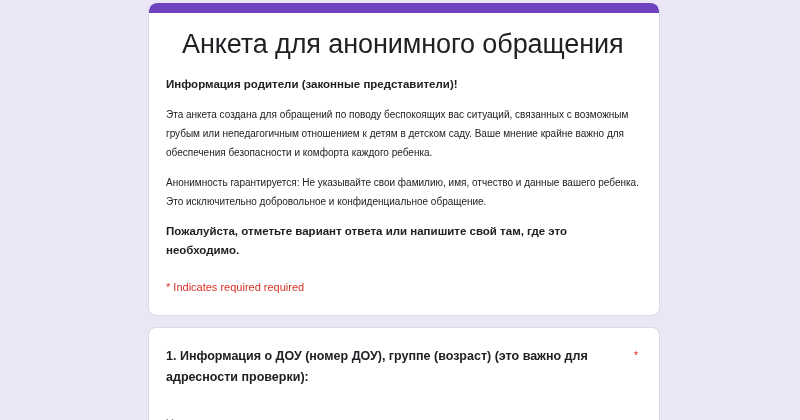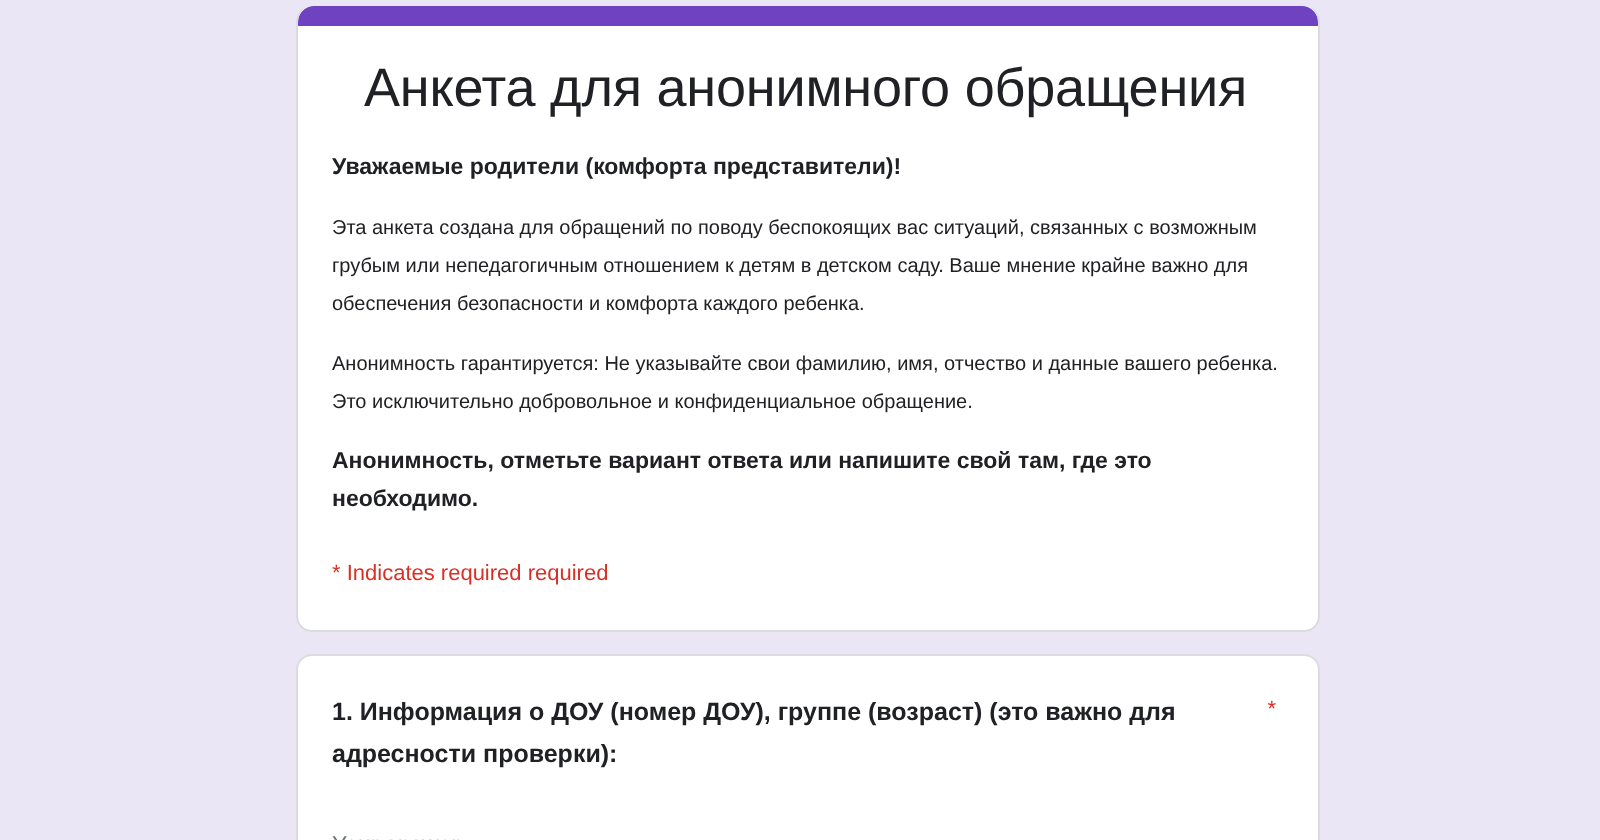--- a/index.html
+++ b/index.html
@@ -130,27 +130,27 @@
 
 <div id="page" style="background: rgb(234, 230, 245);">
   <div class="form-wrap">
 
     <div class="header-card">
       <div class="header-accent" style="background: rgb(111, 66, 193);"></div>
       <div class="header-body">
 
         <h1 class="form-title">Анкета для анонимного обращения</h1>
 
-        <p class="para-bold">Уважаемые родители (комфорта представители)!</p>
+        <p class="para-bold">Информация родители (законные представители)!</p>
 
         <p class="para">Эта анкета создана для обращений по поводу беспокоящих вас ситуаций, связанных с возможным грубым или непедагогичным отношением к детям в детском саду. Ваше мнение крайне важно для обеспечения безопасности и комфорта каждого ребенка.</p>
 
         <p class="para"><strong>Анонимность гарантируется:</strong><span> Не указывайте свои фамилию, имя, отчество и данные вашего ребенка. Это исключительно добровольное и конфиденциальное обращение.</span></p>
 
-        <p class="para-bold">Анонимность, отметьте вариант ответа или напишите свой там, где это необходимо.</p>
+        <p class="para-bold">Пожалуйста, отметьте вариант ответа или напишите свой там, где это необходимо.</p>
 
         <p class="required-note">* Indicates required required</p>
       </div>
     </div>
 
     <div class="q-card">
       <div class="q-head">
         <div class="q-title">1. Информация о ДОУ (номер ДОУ), группе (возраст) (это важно для адресности проверки):</div>
         <div class="q-required">*</div>
       </div>

